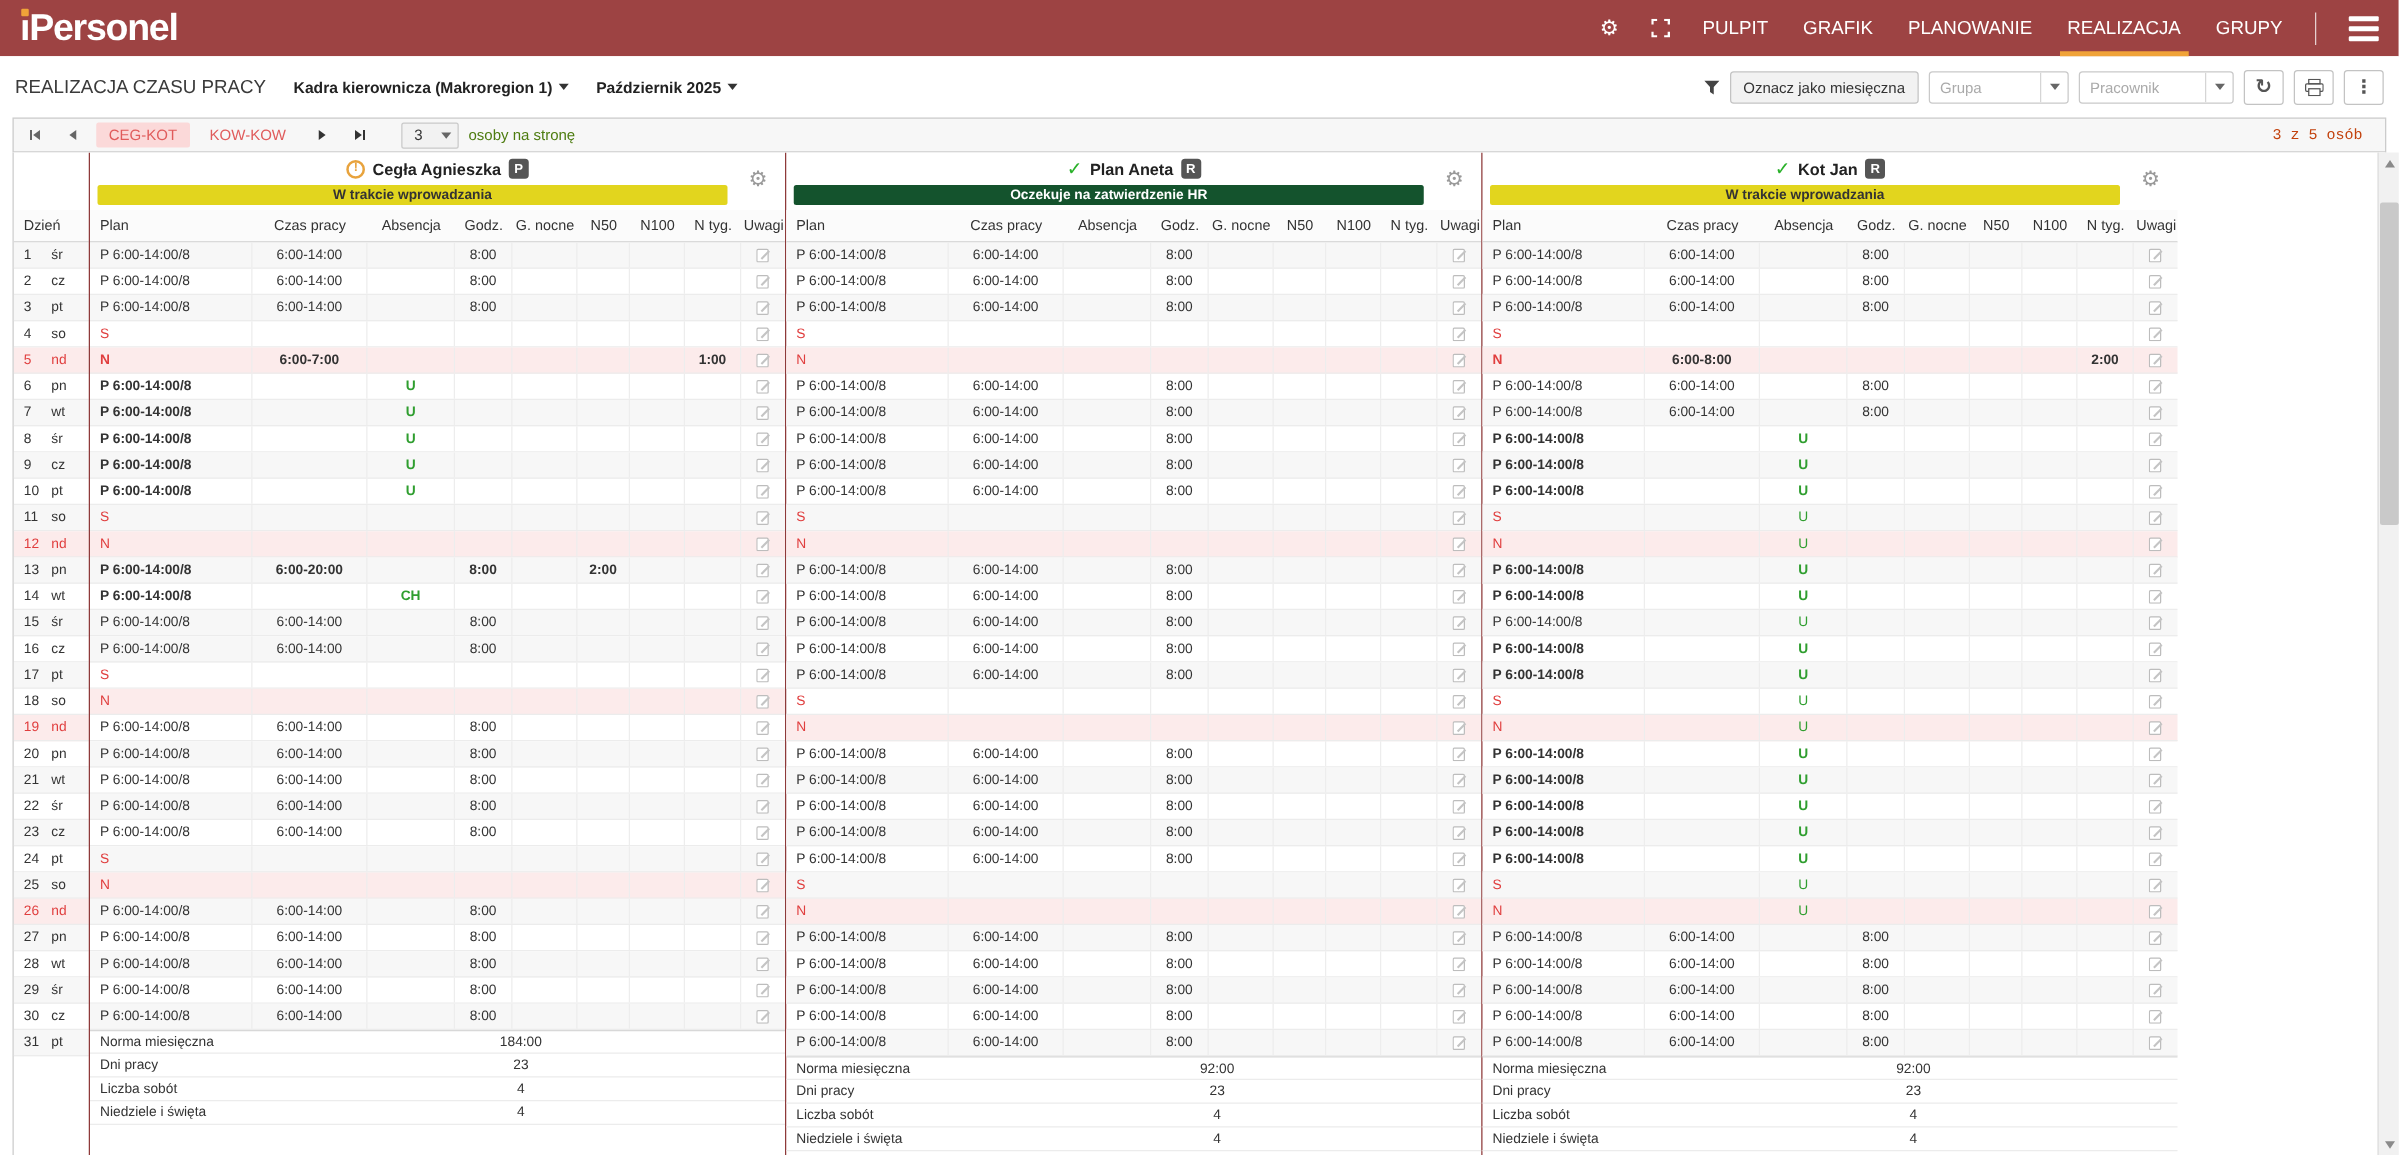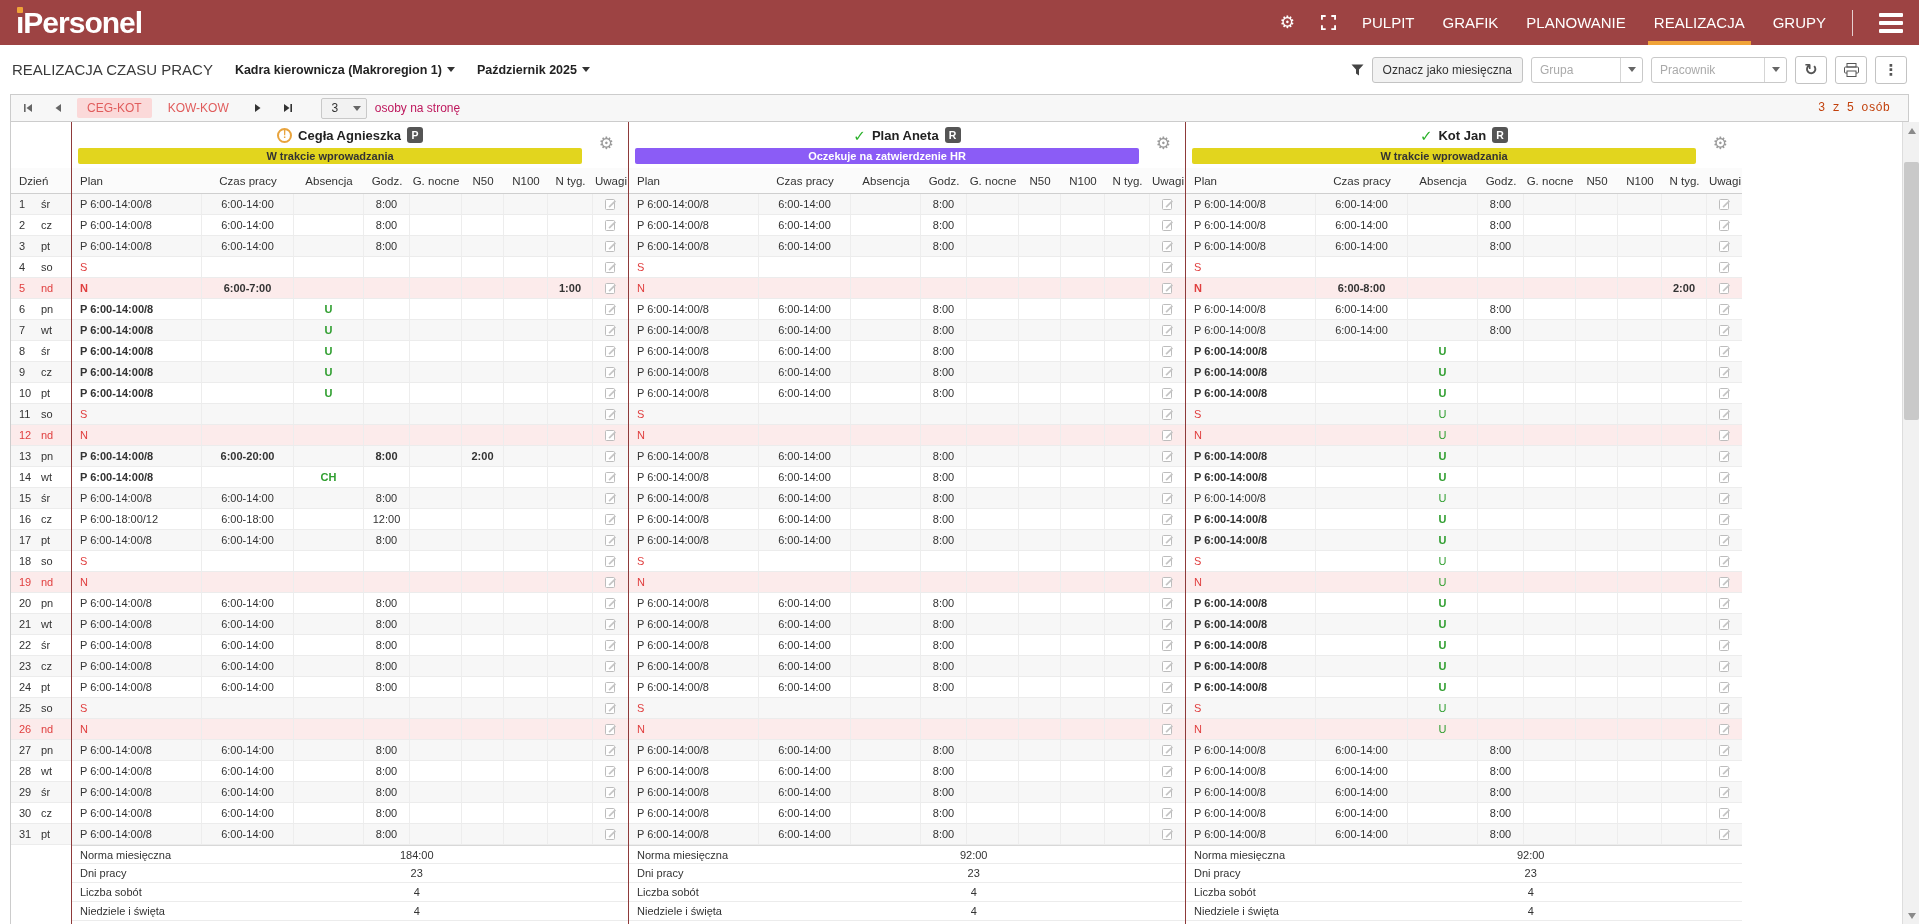--- a/index.html
+++ b/index.html
@@ -41,21 +41,21 @@
   
   .pager { height:28px; margin:0 10px; background:#f7f7f7; border:1px solid #ccc;
      display:flex; align-items:center; gap:8px; padding:0 6px; }
   .pg-btn { width:22px; height:20px; display:flex; align-items:center; justify-content:center; cursor:pointer; }
   .pg-tab { padding:3px 10px; font-size:12px; color:#e05c5c; border-radius:2px; cursor:pointer; white-space:nowrap; }
   .pg-tab.active { background:#fbd9d9; }
   .pg-select { width:46px; height:21px; background:#f2f2f2; border:1px solid #c9c9c9; border-radius:2px;
      display:flex; align-items:center; margin-left:14px; cursor:pointer; }
   .pg-select .v { flex:1; text-align:center; font-size:12px; color:#333; }
   .pg-select .car { width:18px; display:flex; justify-content:center; }
-  .pg-label { font-size:12px; color:#be185d; }
+  .pg-label { font-size:12px; color:#4d7c0f; }
   .pg-count { margin-left:auto; font-size:12px; color:#c2410c; padding-right:12px;font-family:Liberation Mono, monospace; }
 
   
   .schedule { position:relative; margin:0 10px; height:802px; display:flex;
      border-left:1px solid #ccc; border-right:1px solid #ccc; background:#fff; overflow:hidden; }
   .gutter { width:60px; flex:none; }
   .g-head { height:46px; }
   .hdr-row { height:26px; background:#fbfbfb; border-bottom:1px solid #cfcfcf; display:flex; align-items:center;
      font-size:11.5px; color:#333; }
   .gutter .hdr-row { padding-left:8px; }
@@ -148,21 +148,21 @@
           <path d="M0.5 0.5 H12.5 L8 5.5 V11.5 L5 9.5 V5.5 Z" fill="#444"></path>
         </svg>
     </span>
     <button class="btn">Oznacz jako miesięczna</button>
     <div class="selbox" style="width:112px;">
       <span class="ph">Grupa</span>
       <span class="car">
           <span class="caret"></span>
         </span>
     </div>
-    <div class="selbox" style="width:136px;">
+    <div class="selbox" style="width:124px;">
       <span class="ph">Pracownik</span>
       <span class="car">
           <span class="caret"></span>
         </span>
     </div>
     <span class="iconbtn">
         <span class="refresh-glyph">↻</span>
       </span>
     <span class="iconbtn">
       <svg width="15" height="14" viewBox="0 0 15 14">
@@ -627,38 +627,20 @@
         <div></div>
         <div>
           <span style="cursor: pointer; display: flex;">
             <svg width="12" height="12" viewBox="0 0 12 12">
               <rect x="0.5" y="1.5" width="9" height="10" rx="1" fill="#fff" stroke="#bdbdbd"></rect>
               <path d="M3.5 8.5 L9.8 2.2 L11 3.4 L4.7 9.7 Z" fill="#c4c4c4"></path>
             </svg>
           </span>
         </div>
       </div>
-      <div class="d-row cols">
-        <div>P 6:00-18:00/12</div>
-        <div>6:00-18:00</div>
-        <div></div>
-        <div>12:00</div>
-        <div></div>
-        <div></div>
-        <div></div>
-        <div></div>
-        <div>
-          <span style="cursor: pointer; display: flex;">
-            <svg width="12" height="12" viewBox="0 0 12 12">
-              <rect x="0.5" y="1.5" width="9" height="10" rx="1" fill="#fff" stroke="#bdbdbd"></rect>
-              <path d="M3.5 8.5 L9.8 2.2 L11 3.4 L4.7 9.7 Z" fill="#c4c4c4"></path>
-            </svg>
-          </span>
-        </div>
-      </div>
       <div class="d-row cols stripe">
         <div>P 6:00-14:00/8</div>
         <div>6:00-14:00</div>
         <div></div>
         <div>8:00</div>
         <div></div>
         <div></div>
         <div></div>
         <div></div>
         <div>
@@ -939,21 +921,21 @@
         <span class="fv">4</span>
       </div>
     </div>
     <div class="panel">
       <div class="p-head">
         <div class="name-row">
           <span class="check-ico">✓</span>
           <span>Plan Aneta</span>
           <span class="badge">R</span>
         </div>
-        <div class="status-bar" style="background: #8b5cf6; color: rgb(255, 255, 255);">Oczekuje na zatwierdzenie HR</div>
+        <div class="status-bar" style="background: #14532d; color: rgb(255, 255, 255);">Oczekuje na zatwierdzenie HR</div>
         <span class="p-gear gear-glyph">⚙</span>
       </div>
       <div class="hdr-row cols">
         <div>Plan</div>
         <div>Czas pracy</div>
         <div>Absencja</div>
         <div>Godz.</div>
         <div>G. nocne</div>
         <div>N50</div>
         <div>N100</div>

